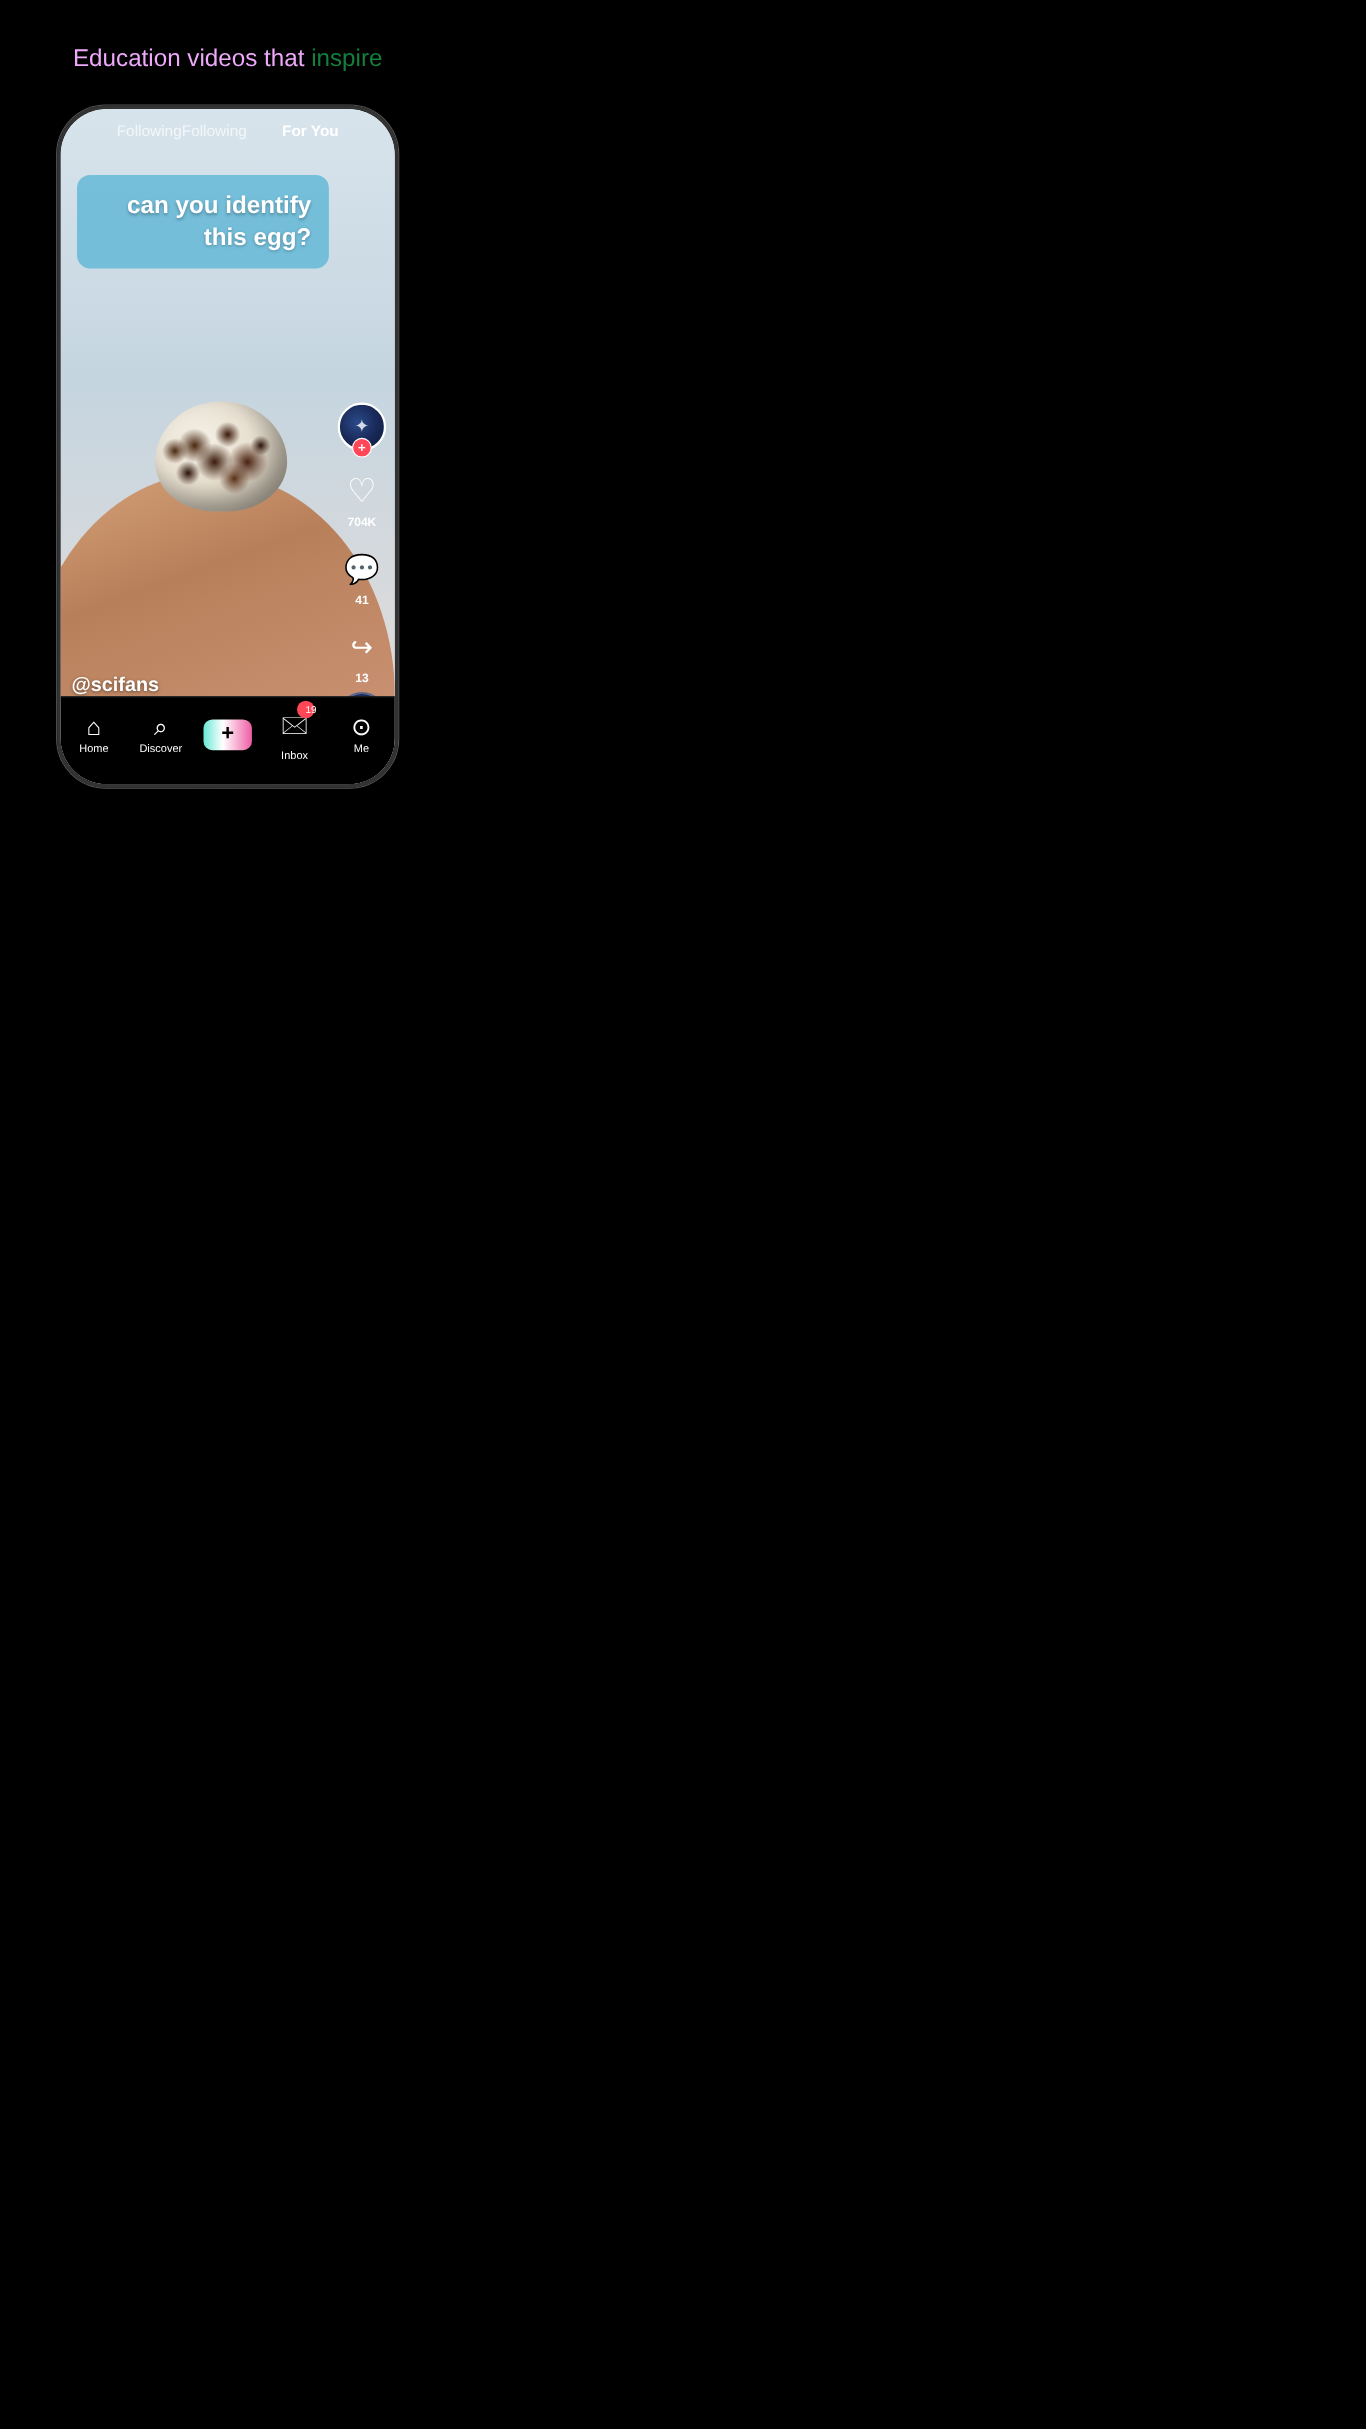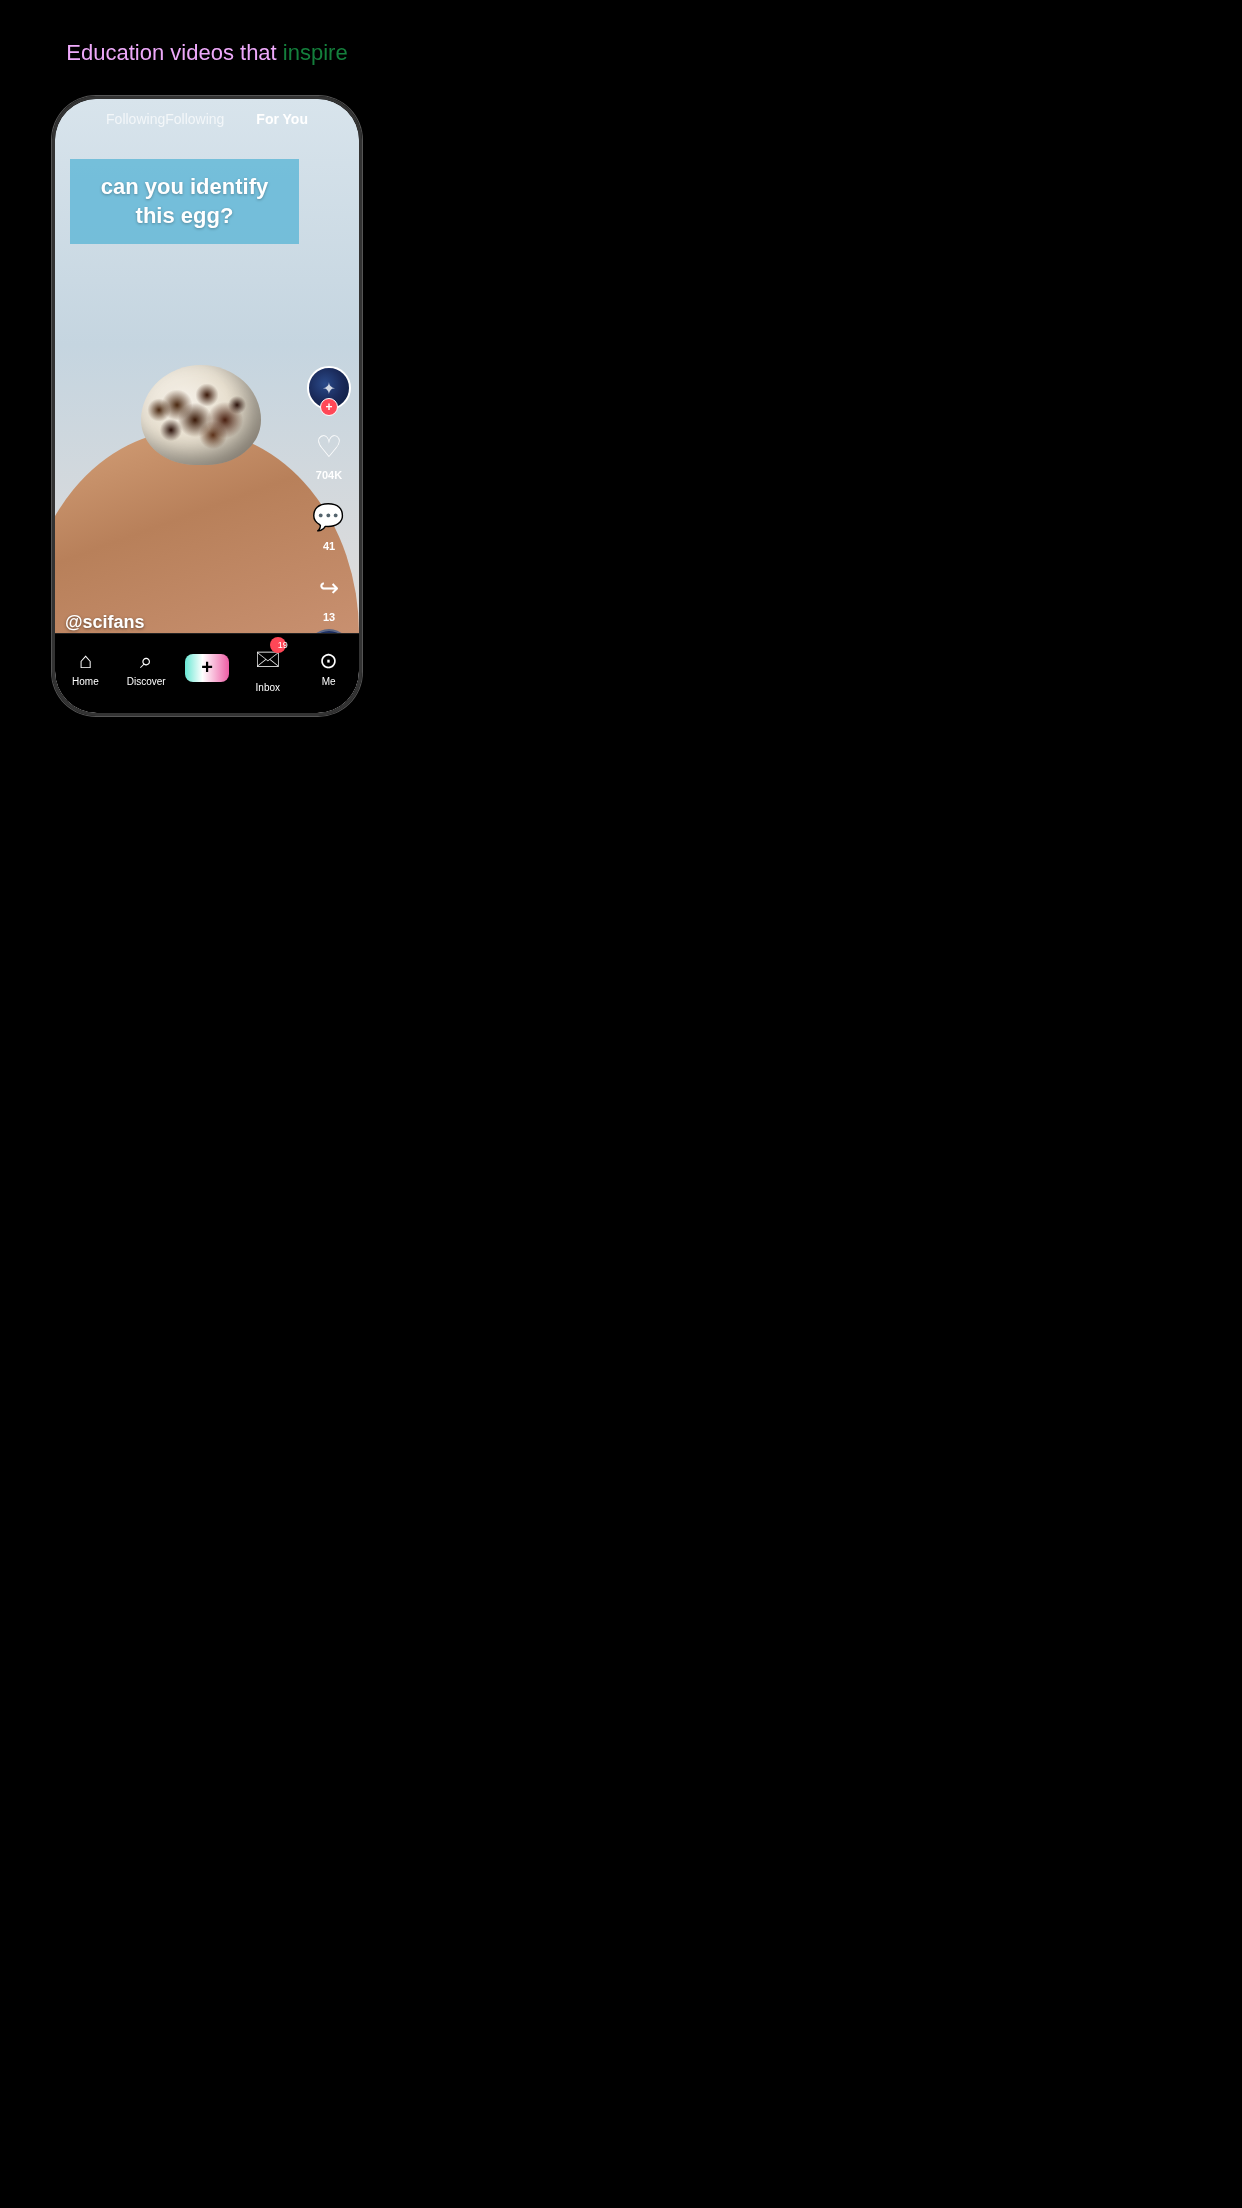--- a/index.html
+++ b/index.html
@@ -145,23 +145,23 @@
         radial-gradient(circle at 15% 45%, #4a2810 0%, transparent 10%);
     }
 
     
     .caption-box {
       position: absolute;
       top: 60px;
       left: 15px;
       right: 60px;
       background: rgba(100, 185, 215, 0.85);
-      border-radius: 0;
+      border-radius: 12px;
       padding: 14px 16px;
-      text-align: center;
+      text-align: right;
     }
 
     .caption-text {
       color: #fff;
       font-size: 22px;
       font-weight: 700;
       line-height: 1.3;
       text-shadow: 0 1px 3px rgba(0,0,0,0.3);
     }
 

